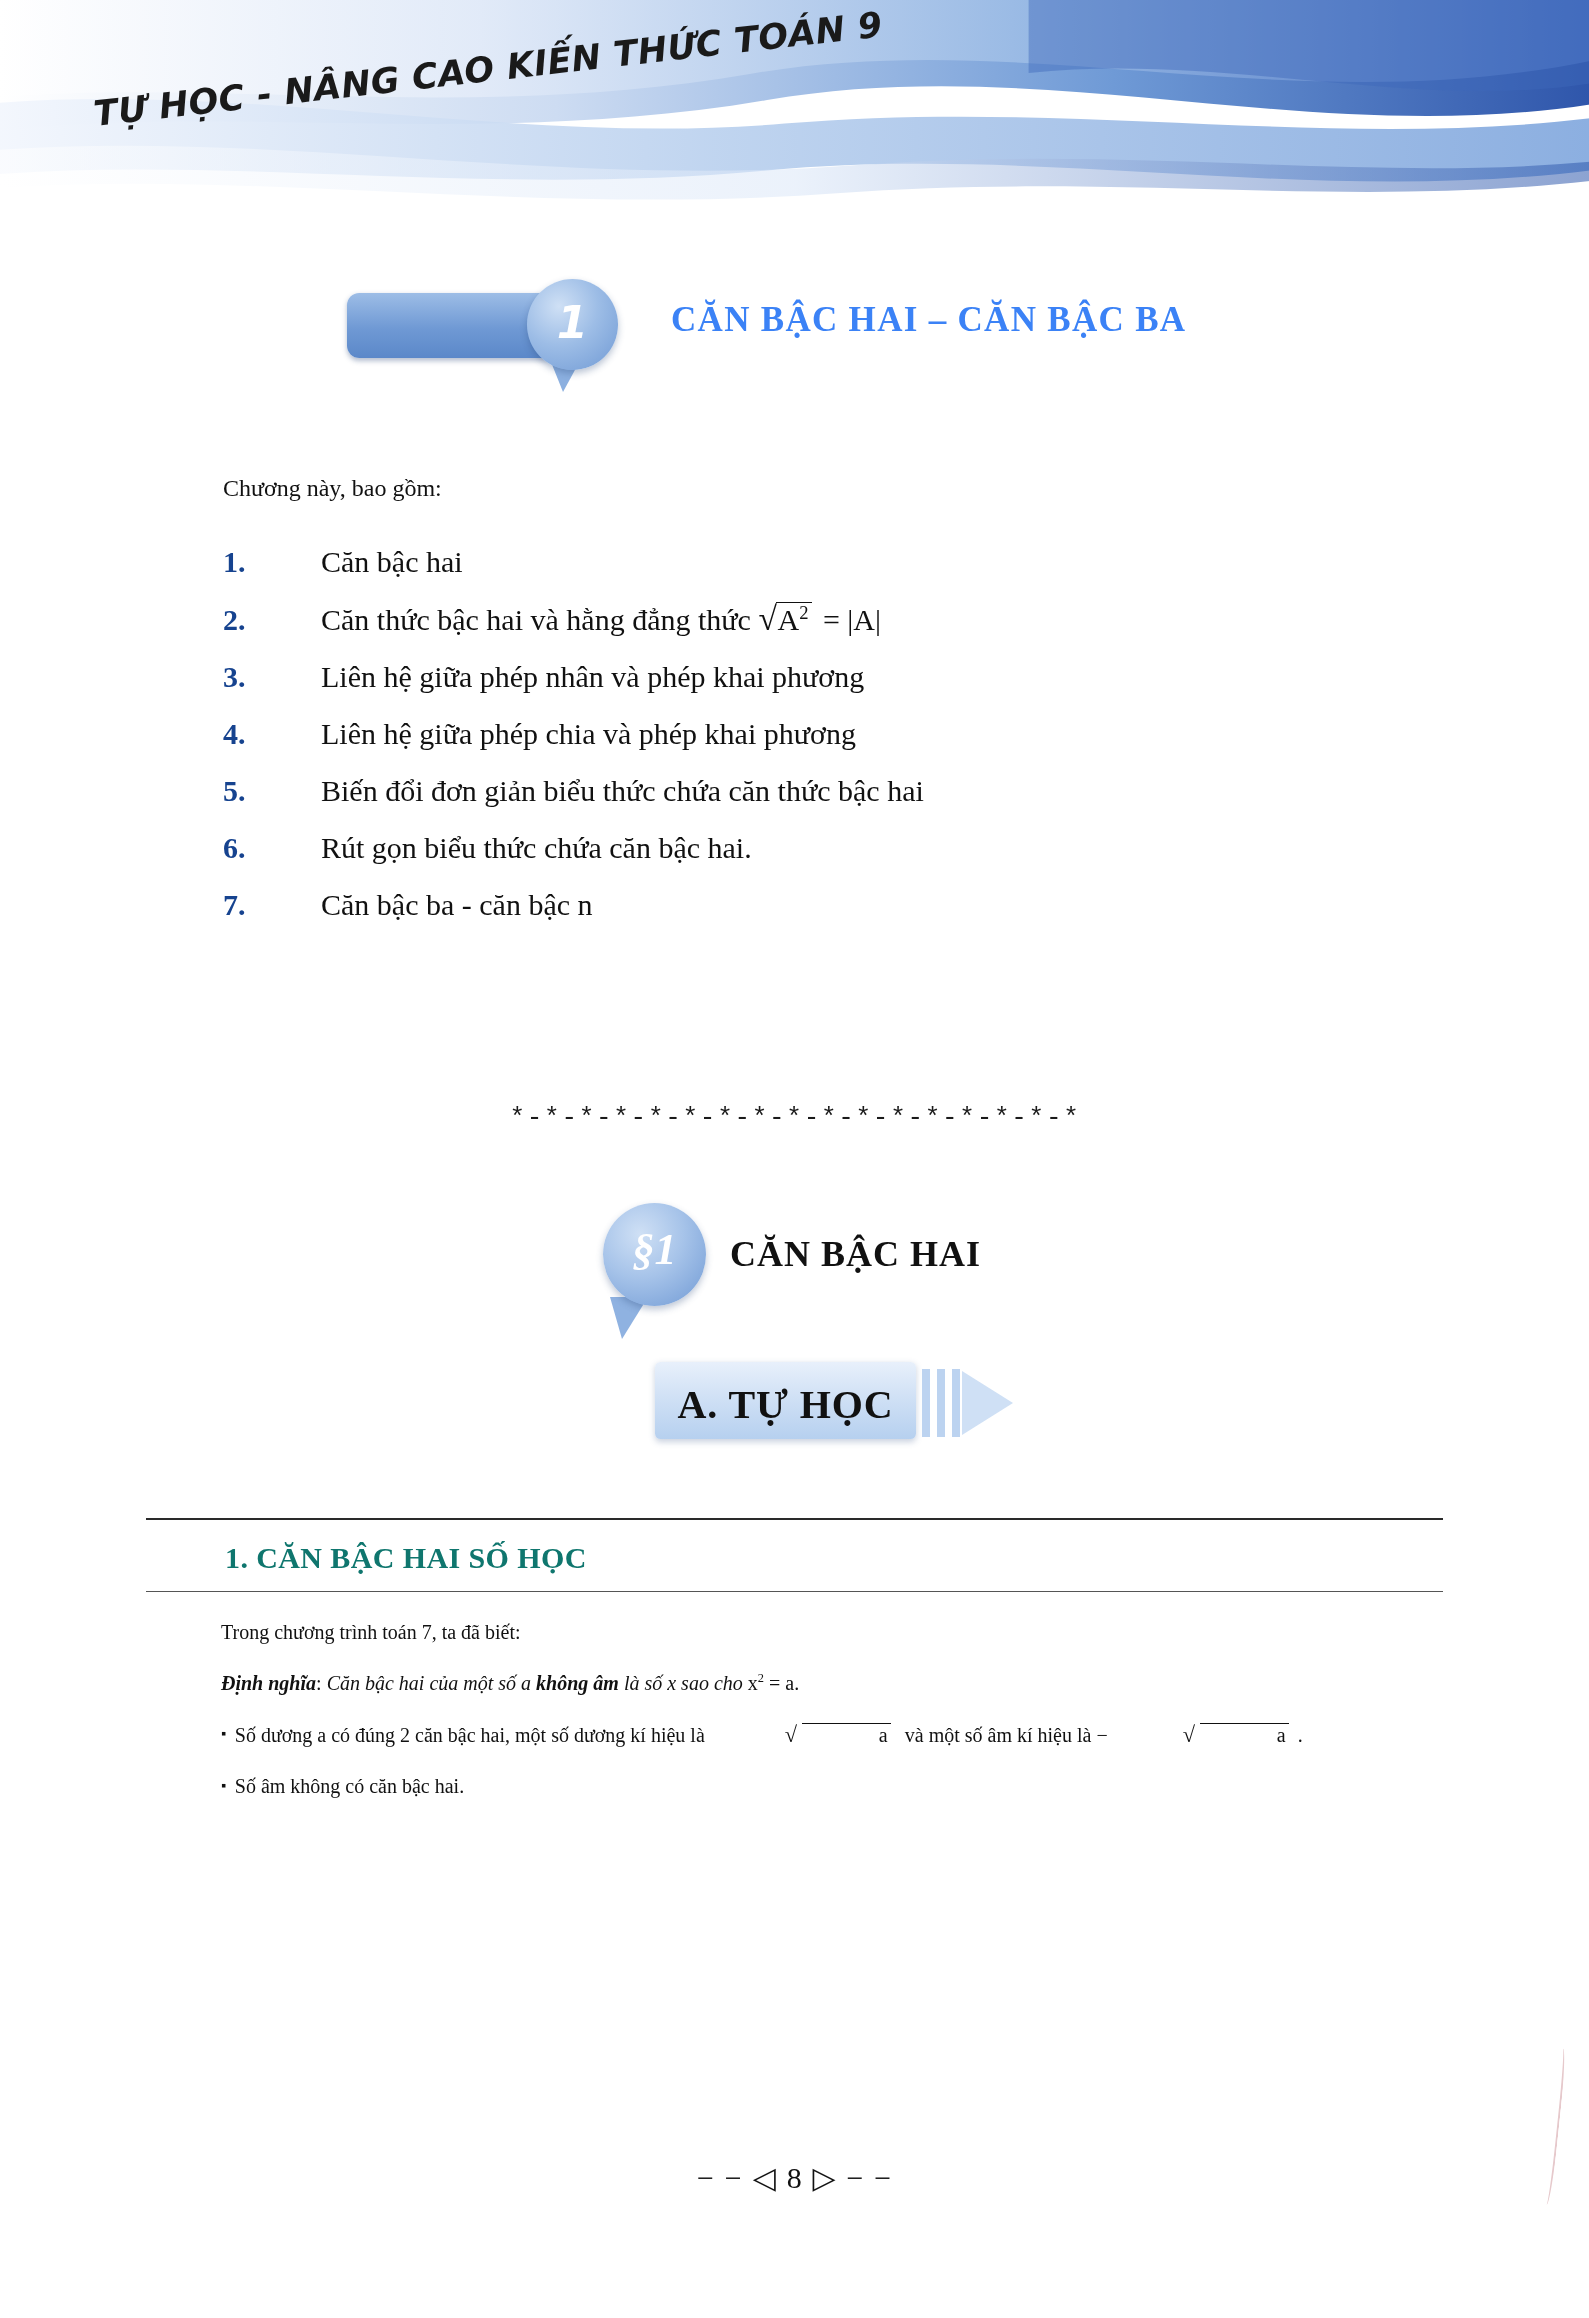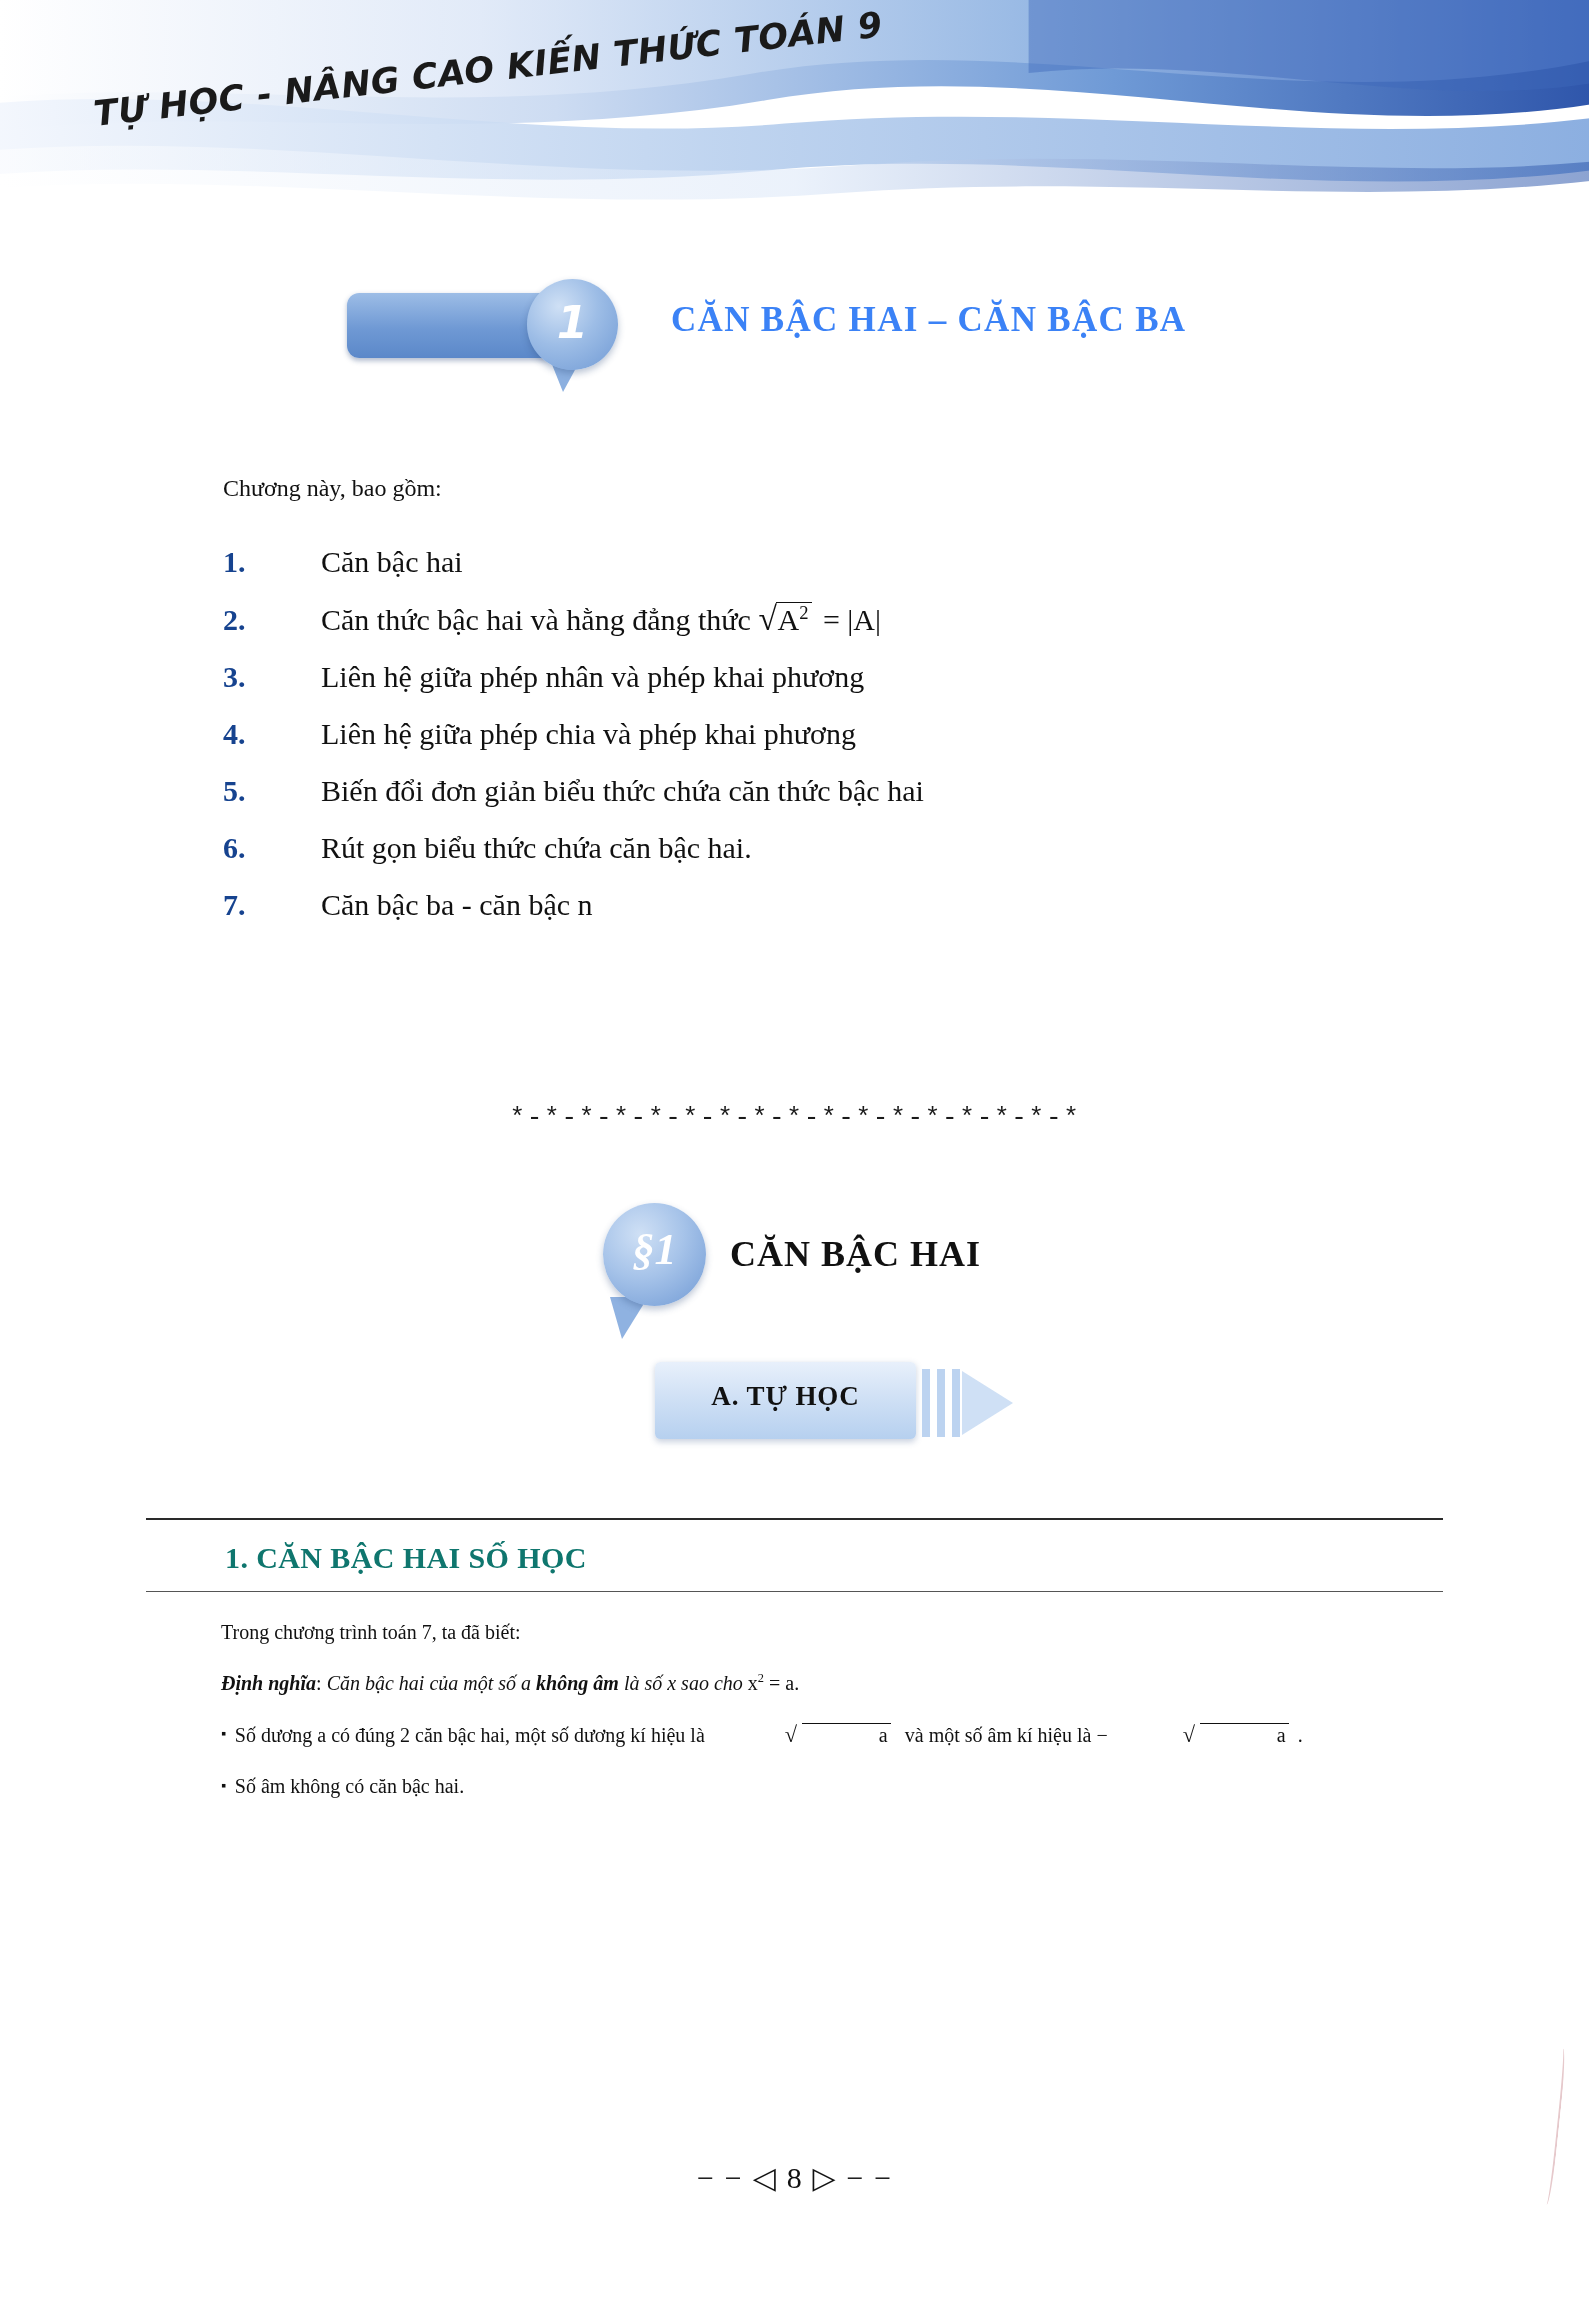--- a/index.html
+++ b/index.html
@@ -238,21 +238,21 @@
     box-shadow: 0 2.6px 6.1px rgba(60,90,140,0.28);
   }
   .tag-label {
     position: absolute;
     left: 0;
     top: 19px;
     width: 261px;
     text-align: center;
     font-family: "Liberation Serif", serif;
     font-weight: bold;
-    font-size: 27px;
+    font-size: 40px;
     letter-spacing: 0.9px;
     color: #111111;
   }
   .tag-bars {
     position: absolute;
     left: 267px;
     top: 7px;
     width: 52px;
     height: 68px;
   }

